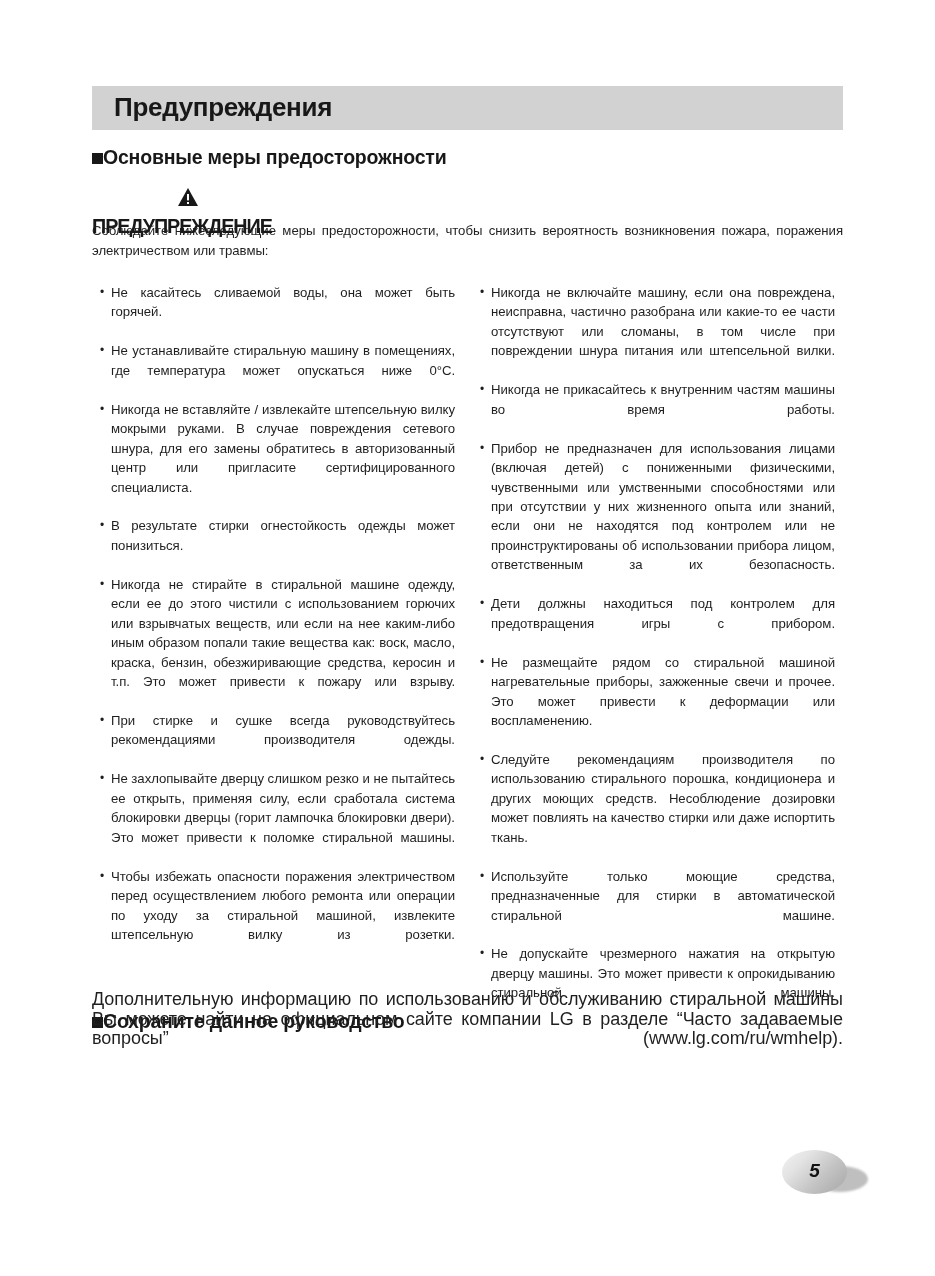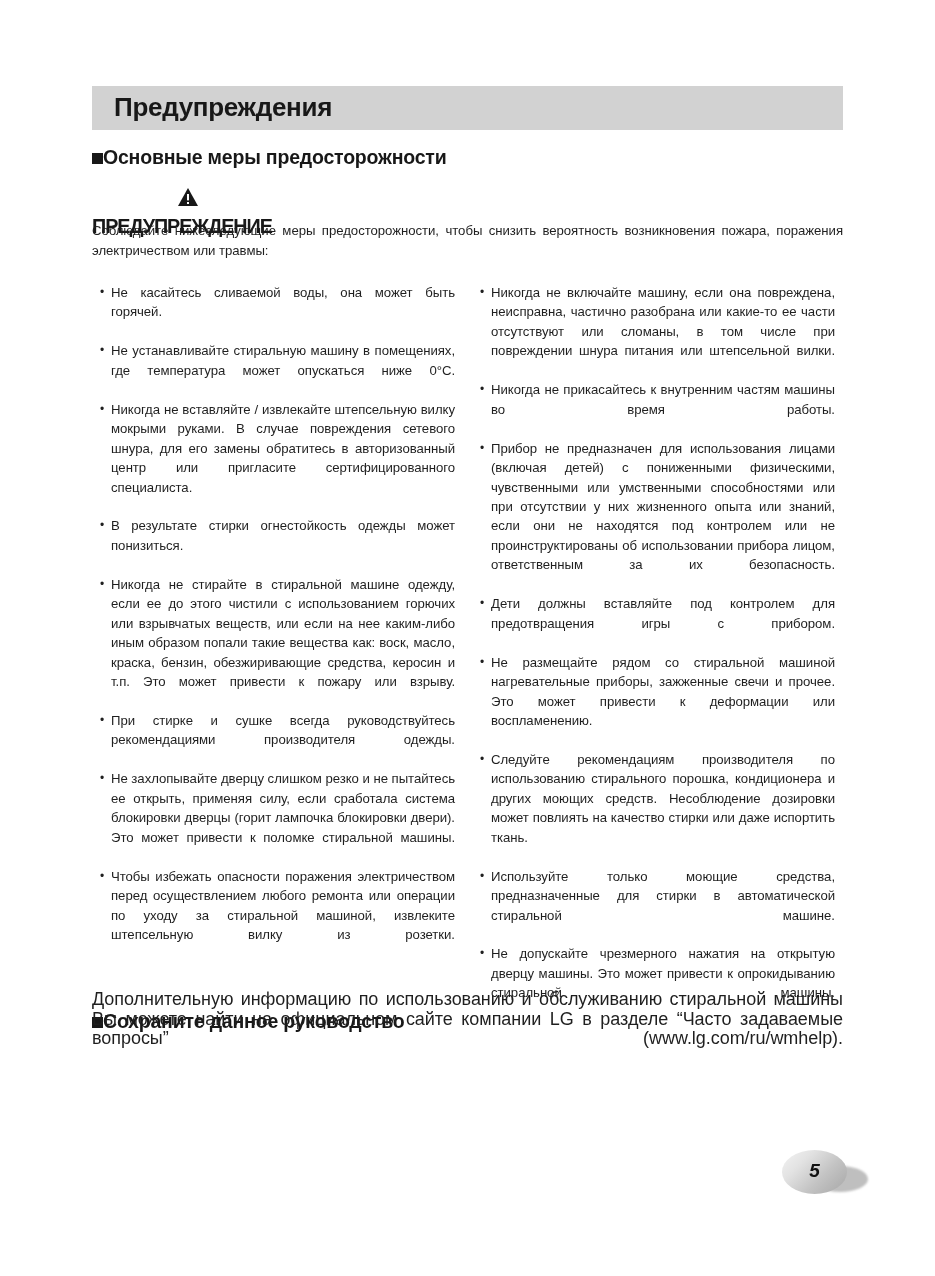--- a/index.html
+++ b/index.html
@@ -247,21 +247,21 @@
       <li>Не захлопывайте дверцу слишком резко и не пытайтесь ее открыть, применяя силу, если сработала система блокировки дверцы (горит лампочка блокировки двери). Это может привести к поломке стиральной машины.</li>
       <li>Чтобы избежать опасности поражения электричеством перед осуществлением любого ремонта или операции по уходу за стиральной машиной, извлеките штепсельную вилку из розетки.</li>
     </ul>
   </div>
 
   <div class="col" id="col-right">
     <ul class="bullets">
       <li>Никогда не включайте машину, если она повреждена, неисправна, частично разобрана или какие-то ее части отсутствуют или сломаны, в том числе при повреждении шнура питания или штепсельной вилки.</li>
       <li>Никогда не прикасайтесь к внутренним частям машины во время работы.</li>
       <li>Прибор не предназначен для использования лицами (включая детей) с пониженными физическими, чувственными или умственными способностями или при отсутствии у них жизненного опыта или знаний, если они не находятся под контролем или не проинструктированы об использовании прибора лицом, ответственным за их безопасность.</li>
-      <li>Дети должны вставляйте под контролем для предотвращения игры с прибором.</li>
+      <li>Дети должны находиться под контролем для предотвращения игры с прибором.</li>
       <li>Не размещайте рядом со стиральной машиной нагревательные приборы, зажженные свечи и прочее. Это может привести к деформации или воспламенению.</li>
       <li>Следуйте рекомендациям производителя по использованию стирального порошка, кондиционера и других моющих средств. Несоблюдение дозировки может повлиять на качество стирки или даже испортить ткань.</li>
       <li>Используйте только моющие средства, предназначенные для стирки в автоматической стиральной машине.</li>
       <li>Не допускайте чрезмерного нажатия на открытую дверцу машины. Это может привести к опрокидыванию стиральной машины.</li>
     </ul>
   </div>
 
   <div class="section-head" id="sec-save">
     <span class="sq-marker"></span>
     <span class="sh-text">Сохраните данное руководство</span>

